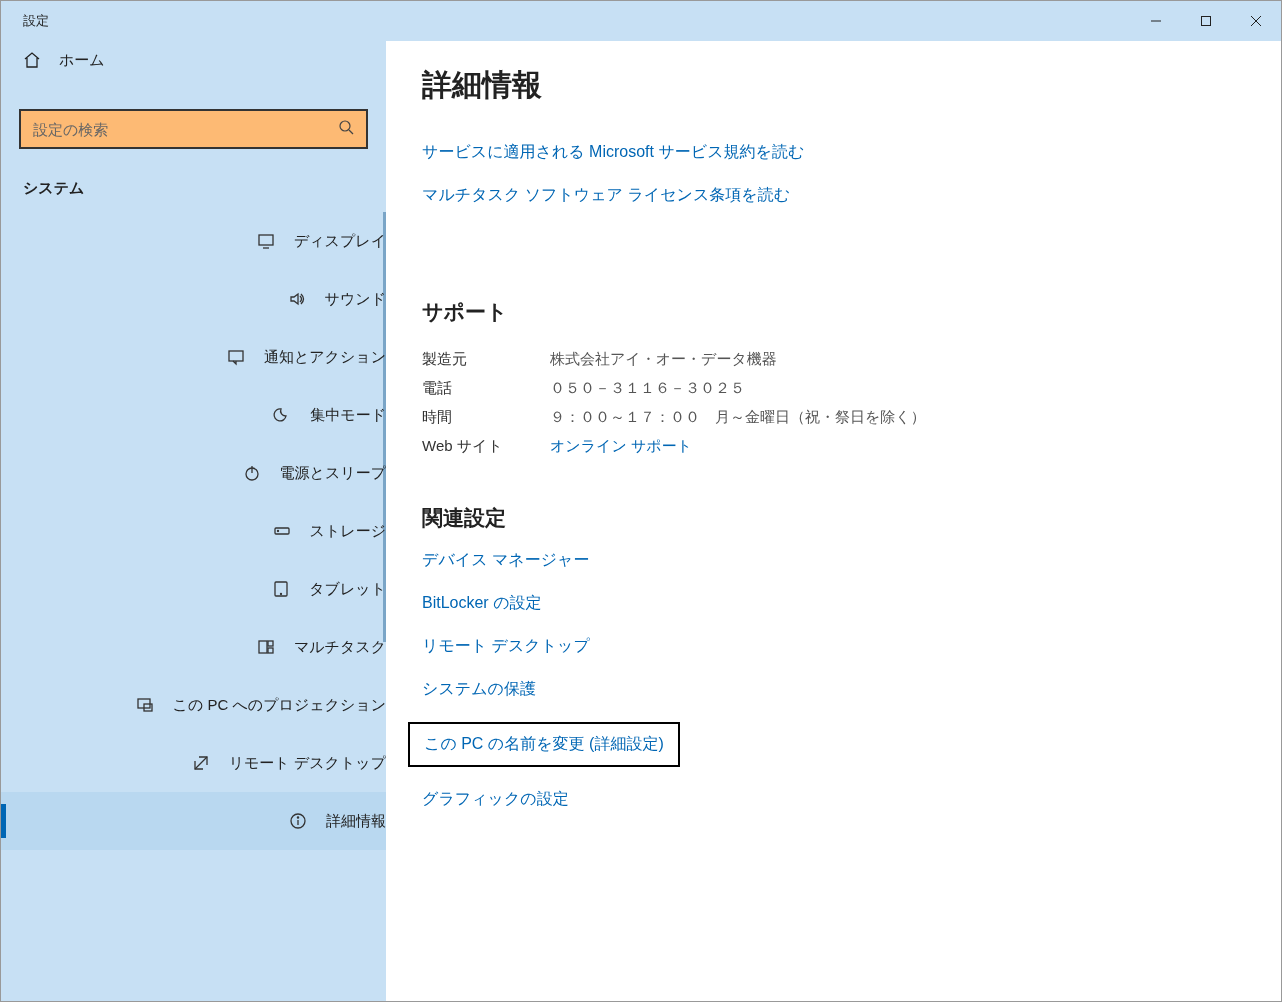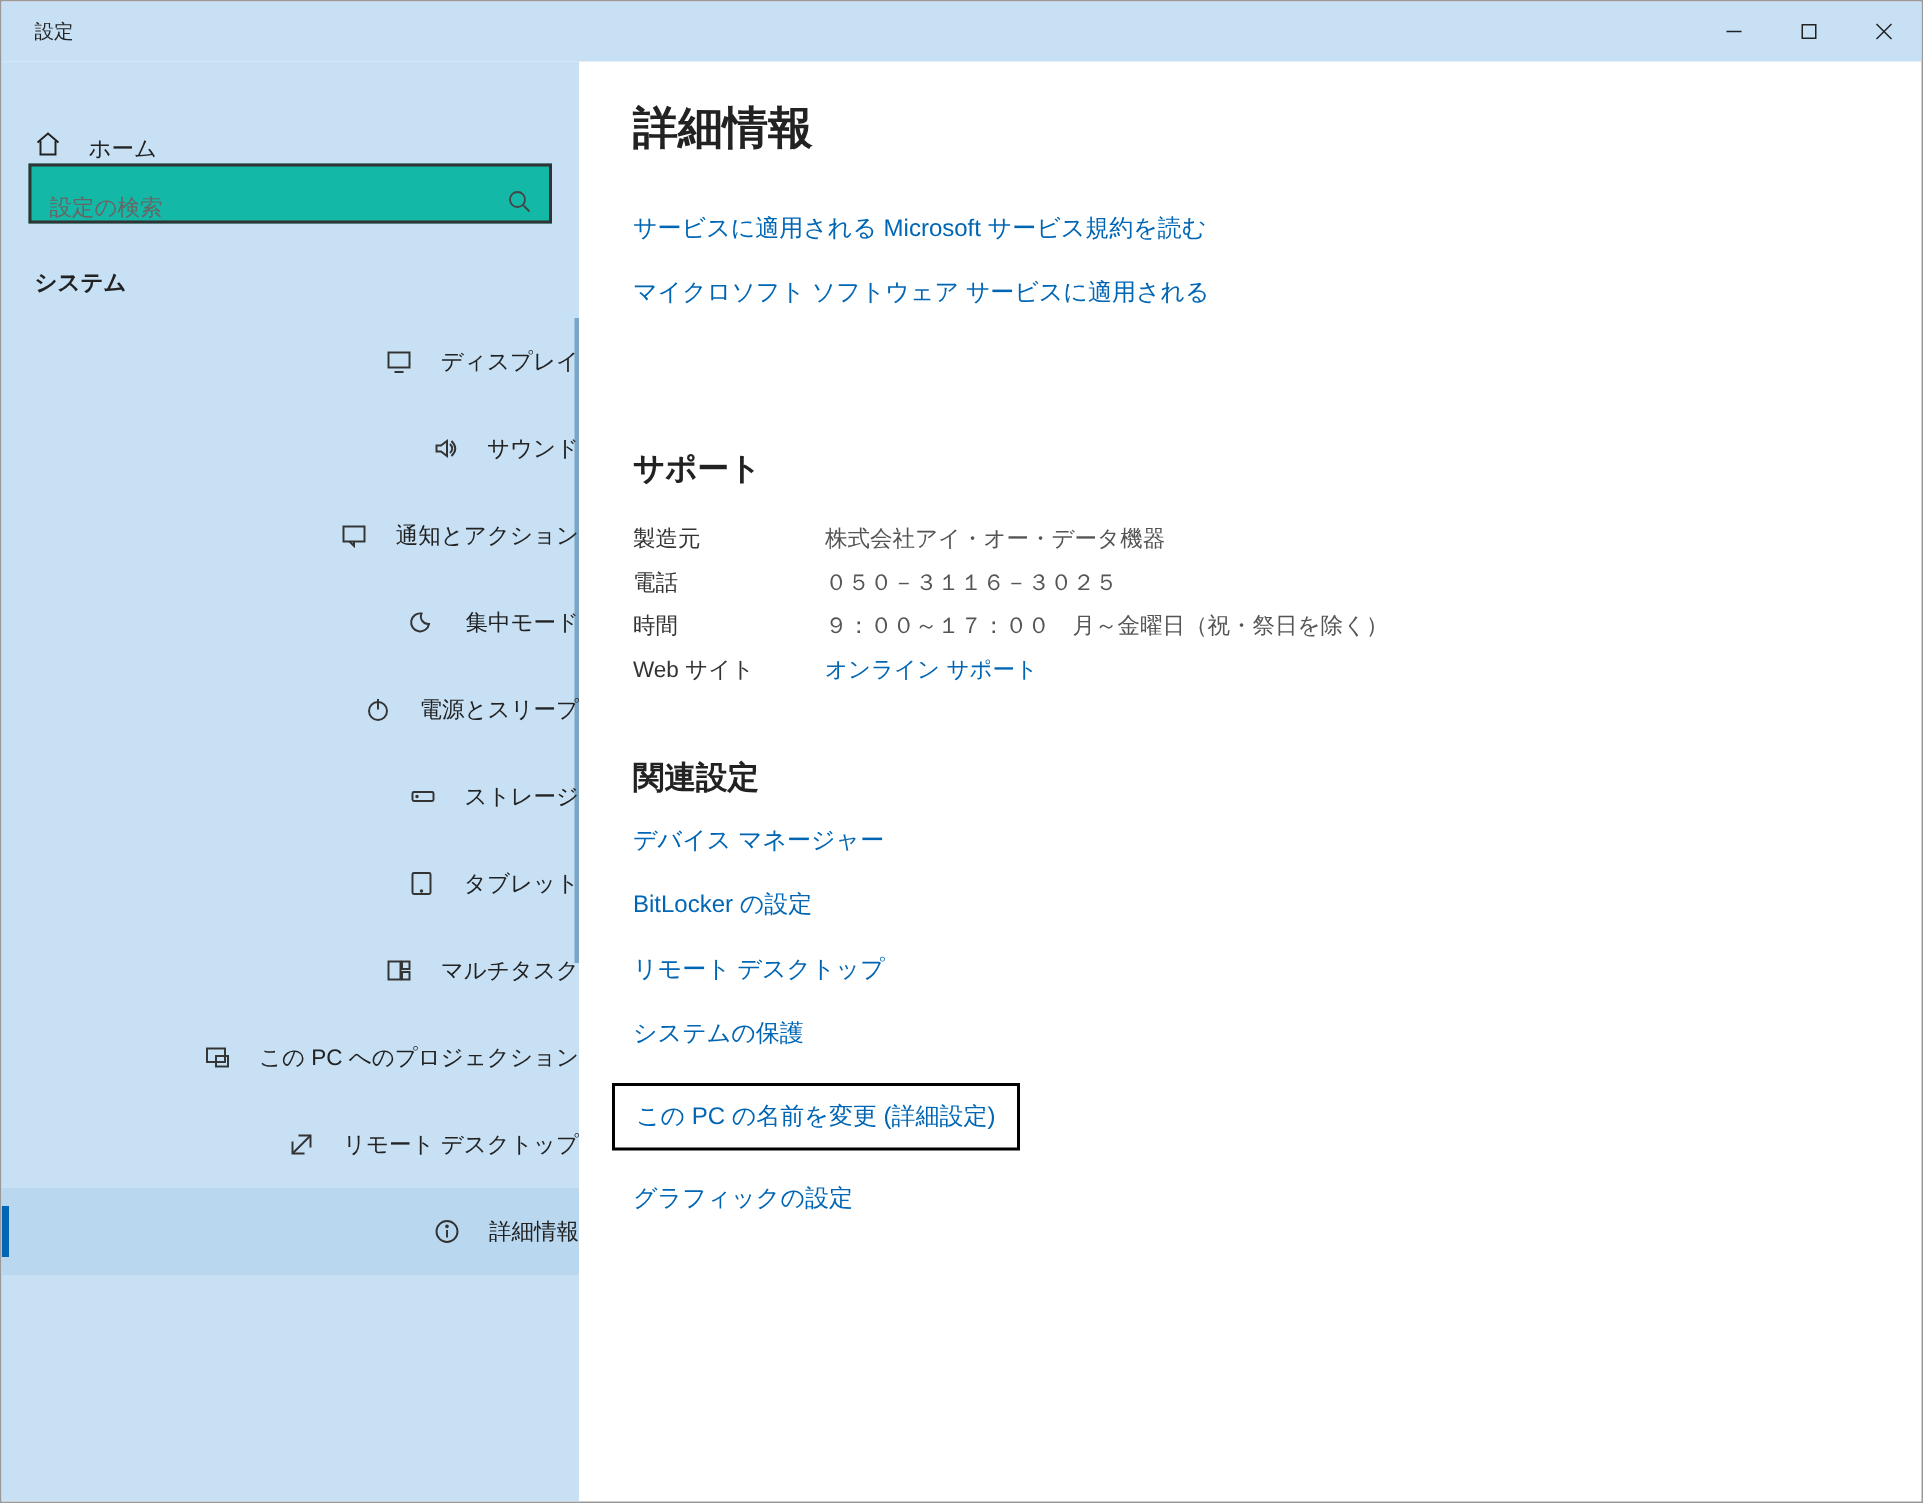--- a/index.html
+++ b/index.html
@@ -6,23 +6,23 @@
 body { width: 1282px; height: 1002px; background: #fff; overflow: hidden; border: 1px solid #999; }
 .window { display: flex; flex-direction: column; height: 100%; }
 .titlebar { height: 40px; display: flex; align-items: center; background: #c7e0f4; text-align: center; }
 .titlebar .title { font-size: 13px; padding-left: 22px; color: #222; }
 .titlebar .spacer { flex: 1; }
 .titlebar .controls { display: flex; }
 .titlebar .ctl { width: 50px; height: 40px; display: flex; align-items: center; justify-content: center; color: #222; }
 .titlebar .ctl svg { display: block; }
 .body { flex: 1; display: flex; min-height: 0; }
 .sidebar { width: 385px; background: #c7e0f4; display: flex; flex-direction: column; padding-top: 10px; position: relative; }
-.homebtn { display: flex; align-items: flex-end; height: 58px; padding-left: 22px; gap: 18px; font-size: 15px; color: #222; }
+.homebtn { display: flex; align-items: flex-start; height: 58px; padding-left: 22px; gap: 18px; font-size: 15px; color: #222; }
 .searchwrap { padding: 0 18px 8px 18px; }
-.search { width: 100%; height: 40px; border: 2px solid #333; background: #14b8a6; display: flex; align-items: flex-end; padding: 0 12px; }
+.search { width: 100%; height: 40px; border: 2px solid #333; background: #fdba74; display: flex; align-items: center; padding: 0 12px; }
 .search input { flex: 1; border: none; background: transparent; font-size: 15px; outline: none; color: #222; }
 .search input::placeholder { color: #666; }
 .search .sicon { color: #444; }
 .cat { font-size: 15px; font-weight: 600; color: #222; padding: 22px 0 14px 22px; }
 .navlist { flex: 1; overflow-y: auto; position: relative; }
 .scroll-ind { position: absolute; right: 0; top: 0; width: 3px; height: 430px; background: #7aa5c7; }
 .navitem { display: flex; align-items: center; height: 58px; padding-left: 22px; gap: 18px; font-size: 15px; color: #222; position: relative; justify-content: flex-end; }
 .navitem.selected { background: #b9d8f0; }
 .navitem.selected::before { content: ""; position: absolute; left: 0; top: 12px; bottom: 12px; width: 5px; background: #0066b4; }
 .navitem .nicon { width: 20px; height: 20px; display: flex; align-items: center; justify-content: center; color: #333; }
@@ -197,21 +197,21 @@
             </span>
           <span>詳細情報</span>
         </div>
       </div>
     </div>
 
     <div class="content">
       <h1 class="pagetitle">詳細情報</h1>
 
       <a class="link">サービスに適用される Microsoft サービス規約を読む</a>
-      <a class="link">マイクロソフト ソフトウェア サービスに適用される</a>
+      <a class="link">マルチタスク ソフトウェア ライセンス条項を読む</a>
 
       <div class="section">
         <h2>サポート</h2>
         <div class="kv">
           <div class="k">製造元</div>
           <div class="v">株式会社アイ・オー・データ機器</div>
         </div>
         <div class="kv">
           <div class="k">電話</div>
           <div class="v">０５０－３１１６－３０２５</div>

